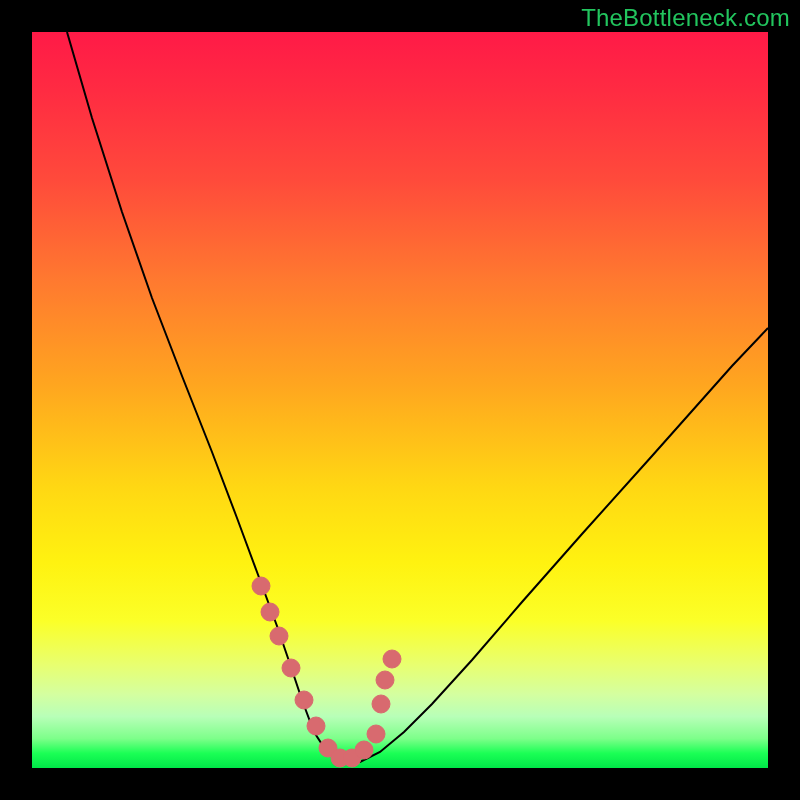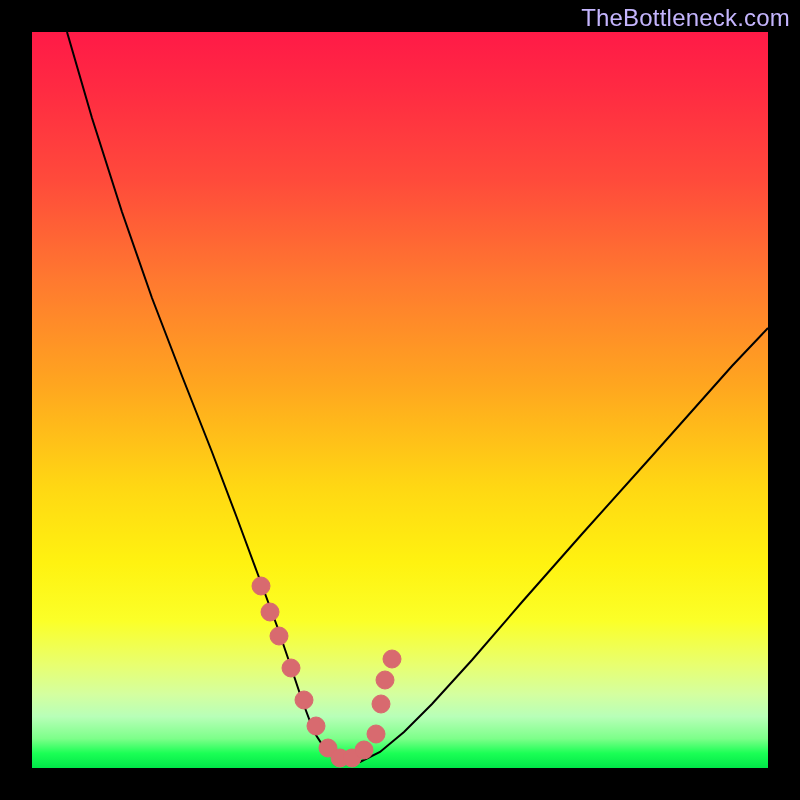--- a/index.html
+++ b/index.html
@@ -46,21 +46,21 @@
       #b8ffb8 93%,
       #7dff8a 96%,
       #1bff55 98%,
       #00e648 100%
     );
   }
   .watermark {
     position: absolute;
     top: 4px;
     right: 10px;
-    color: #c4b5fd;
+    color: #22c55e;
     font-size: 24px;
     font-weight: 500;
     letter-spacing: 0.2px;
     z-index: 5;
   }
   svg.curve {
     position: absolute;
     left: 0; top: 0;
     width: 100%;
     height: 100%;

